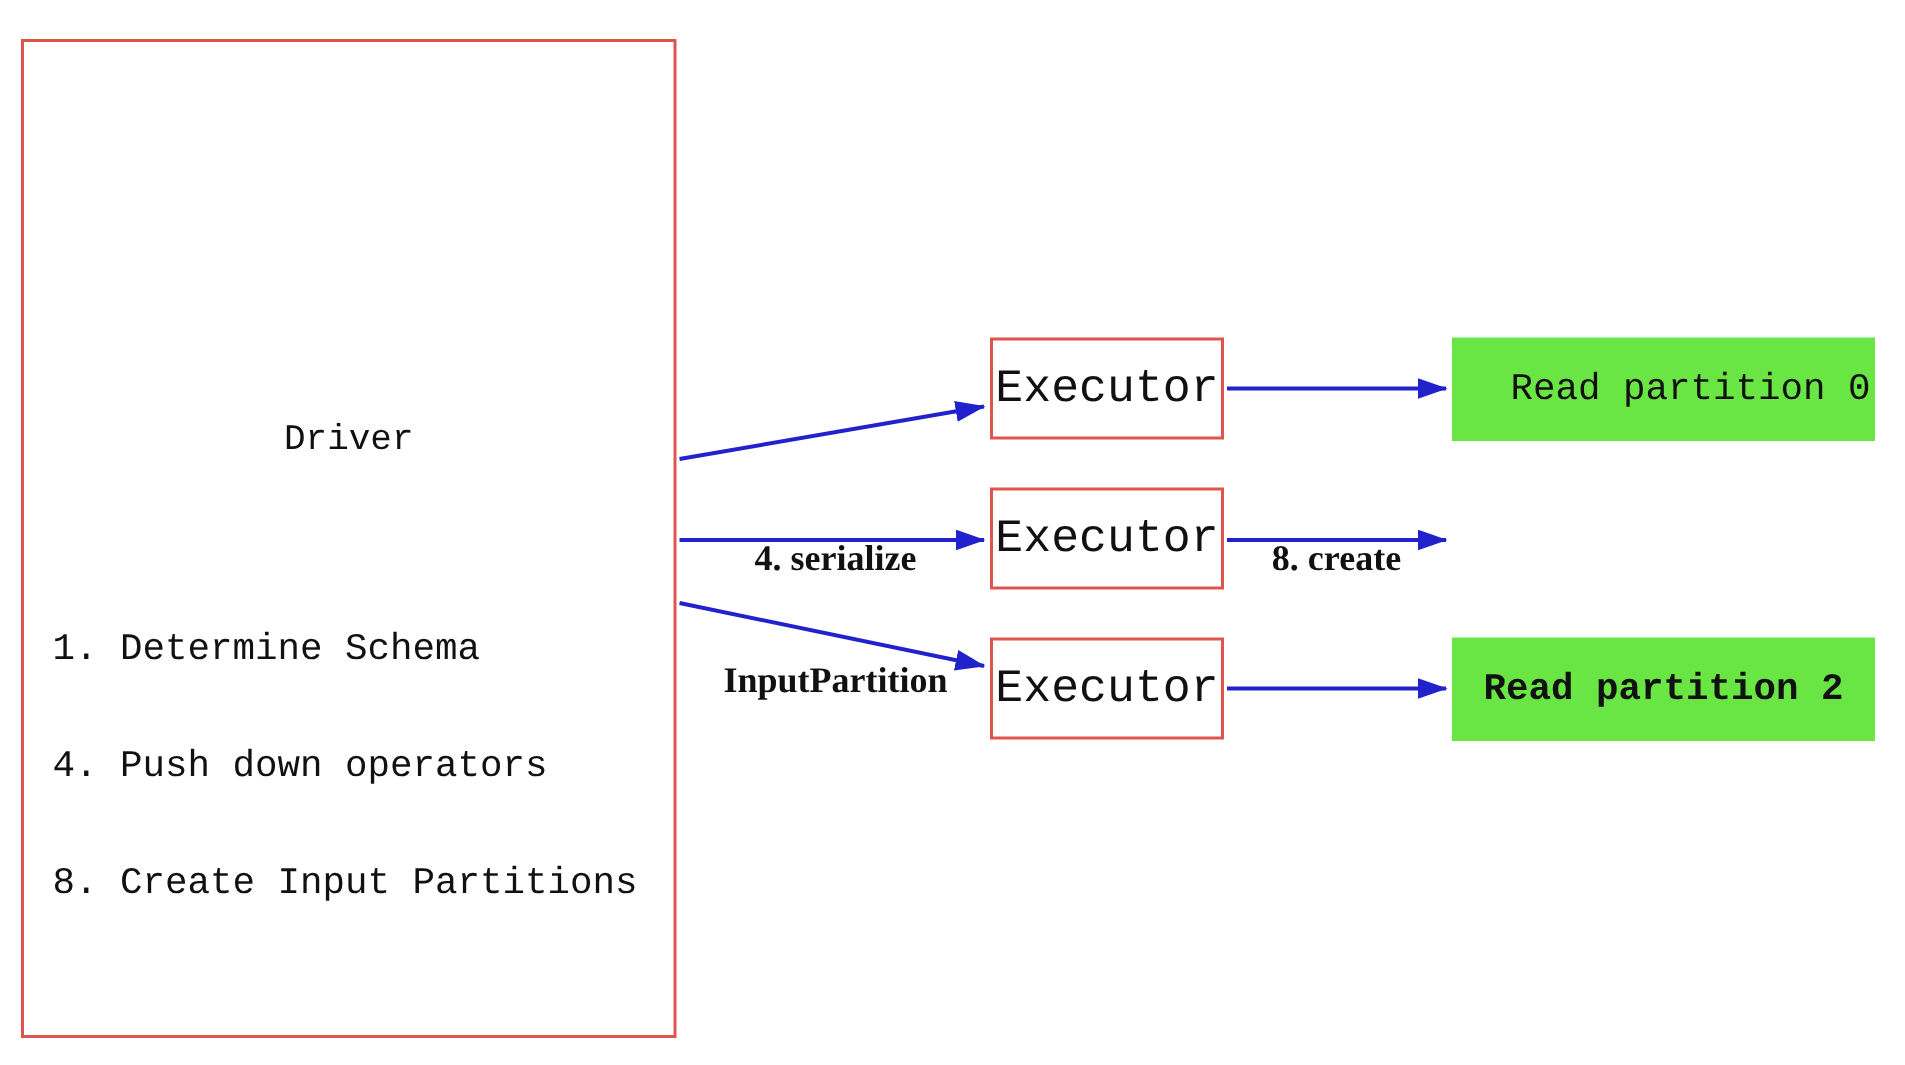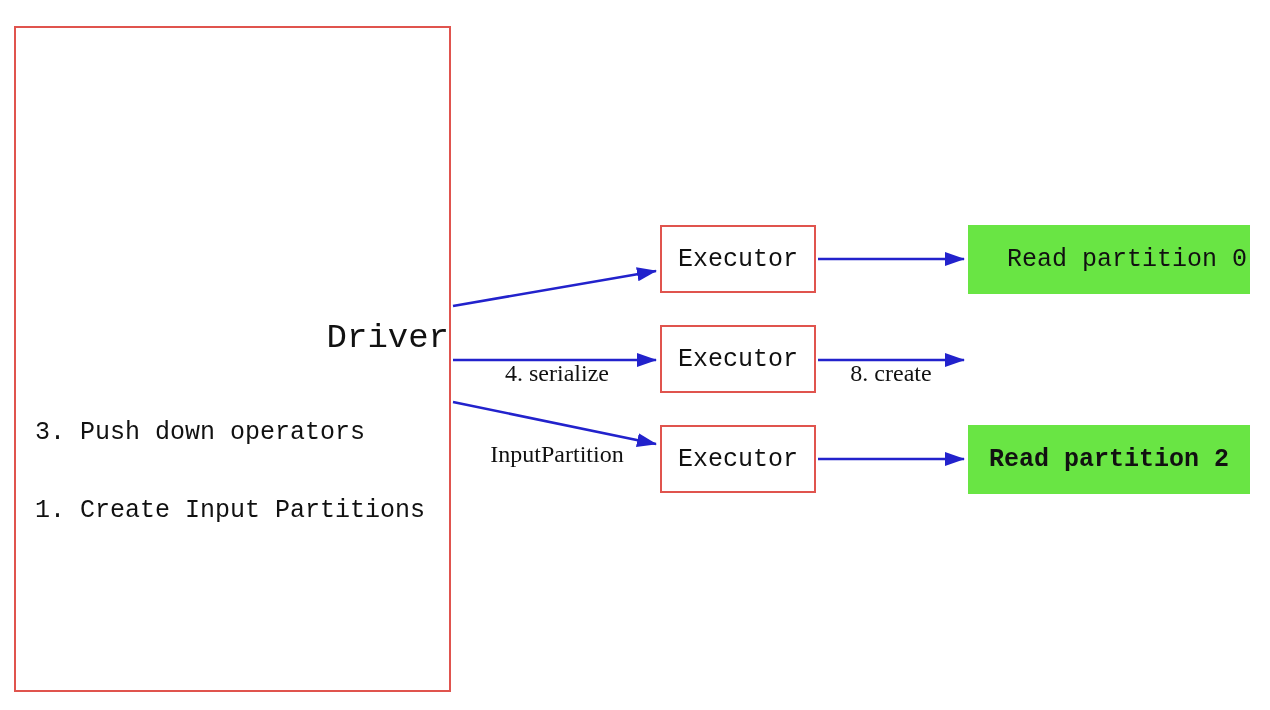--- a/index.html
+++ b/index.html
@@ -33,47 +33,46 @@
   .driver-box {
     position: absolute;
     left: 14px; top: 26px;
     width: 437px; height: 666px;
     border: 2px solid var(--box-border);
     background: #ffffff;
   }
   .driver-title {
     position: absolute;
     left: 0; top: 253px; width: 100%;
-    text-align: right;
+    text-align: center;
     font-family: "Liberation Mono", "DejaVu Sans Mono", monospace;
-    font-size: 34px;
+    font-size: 24px;
     line-height: 25px;
     color: var(--text);
     white-space: pre;
-    margin-top: 45px;
   }
   .driver-steps {
     position: absolute;
     left: 19px; top: 340px;
     font-family: "Liberation Mono", "DejaVu Sans Mono", monospace;
     font-size: 25px;
     line-height: 26px;
     color: var(--text);
     white-space: pre;
   }
 
   .executor-box {
     position: absolute;
     left: 660px;
     width: 156px; height: 68px;
     border: 2px solid var(--box-border);
     background: #ffffff;
     display: flex; align-items: center; justify-content: center;
     font-family: "Liberation Mono", "DejaVu Sans Mono", monospace;
-    font-size: 25px;
+    font-size: 31px;
     color: var(--text);
     white-space: pre;
   }
   .executor-1 { top: 225px; }
   .executor-2 { top: 325px; }
   .executor-3 { top: 425px; }
 
   .partition-box {
     position: absolute;
     left: 968px;
@@ -92,20 +91,21 @@
   .edge-label {
     position: absolute;
     top: 306px;
     width: 220px;
     text-align: center;
     font-family: "Liberation Serif", "DejaVu Serif", serif;
     font-size: 24px;
     line-height: 27px;
     color: var(--text);
     white-space: pre;
+    font-weight: bold;
   }
   .edge-label-serialize { left: 447px; }
   .edge-label-reader  { left: 781px; }
 </style>
 </head>
 <body>
 
 <div class="canvas">
 
   <svg class="arrows-layer" width="1270" height="710" viewBox="0 0 1270 710" xmlns="http://www.w3.org/2000/svg">
@@ -118,22 +118,23 @@
     <line class="arrow-line" x1="453" y1="360" x2="656" y2="360" marker-end="url(#head)"></line>
     <line class="arrow-line" x1="453" y1="402" x2="656" y2="444" marker-end="url(#head)"></line>
     <line class="arrow-line" x1="818" y1="259" x2="964" y2="259" marker-end="url(#head)"></line>
     <line class="arrow-line" x1="818" y1="360" x2="964" y2="360" marker-end="url(#head)"></line>
     <line class="arrow-line" x1="818" y1="459" x2="964" y2="459" marker-end="url(#head)"></line>
   </svg>
 
   <div class="driver-box">
     <div class="driver-title">Driver</div>
     <div class="driver-steps">
-      <div>3. Push down operators</div>
-      <div>1. Create Input Partitions</div>
+      <div>1. Determine Schema</div>
+      <div>4. Push down operators</div>
+      <div>8. Create Input Partitions</div>
     </div>
   </div>
 
   <div class="executor-box executor-1">Executor</div>
   <div class="executor-box executor-2">Executor</div>
   <div class="executor-box executor-3">Executor</div>
 
   <div class="partition-box partition-1">Read partition 0</div>
   <div class="partition-box partition-3">Read partition 2</div>
 

